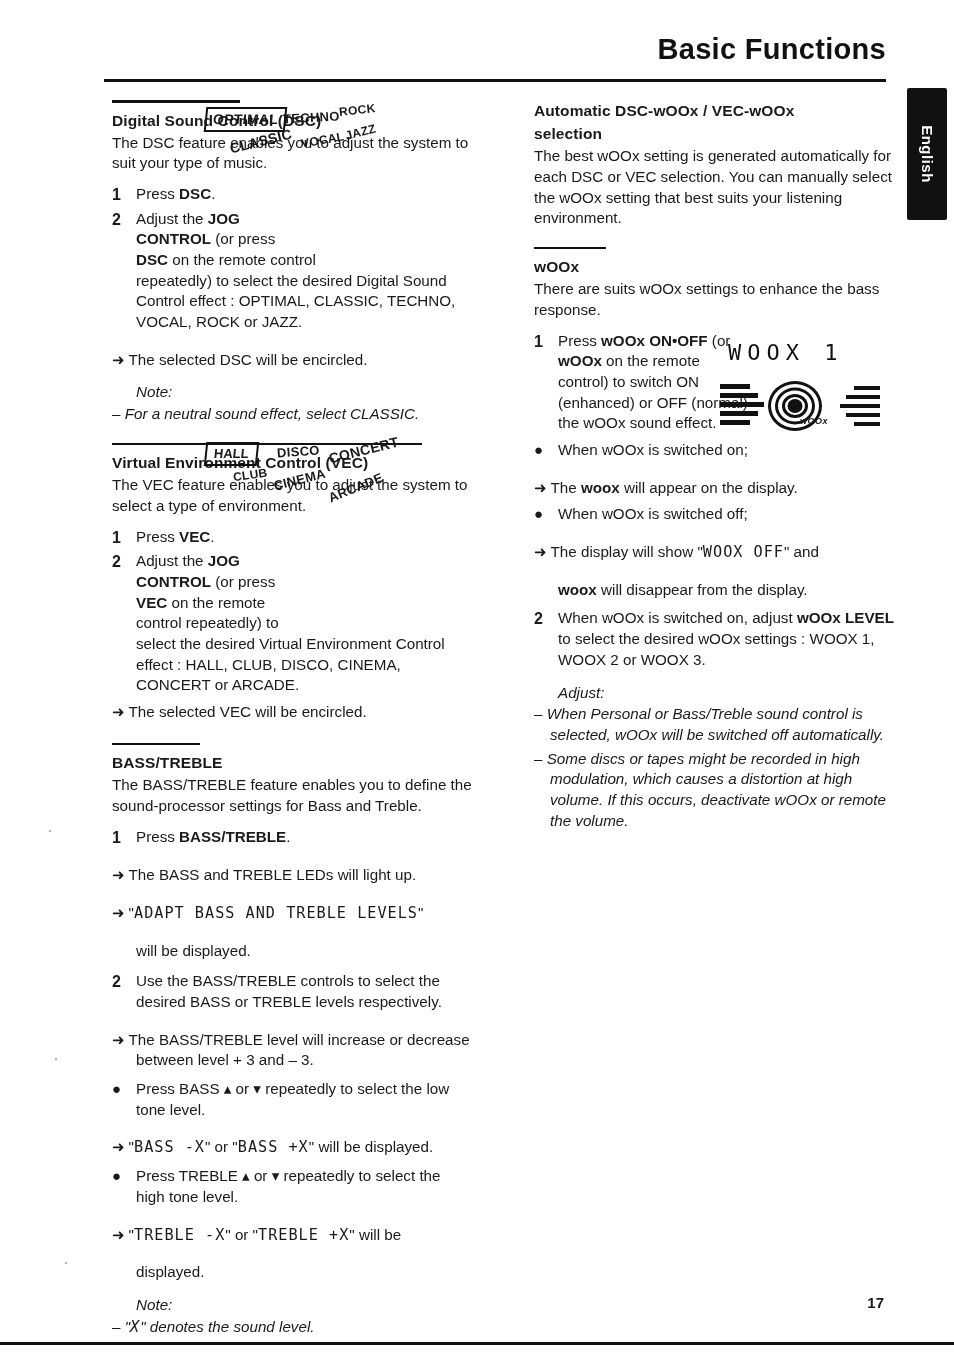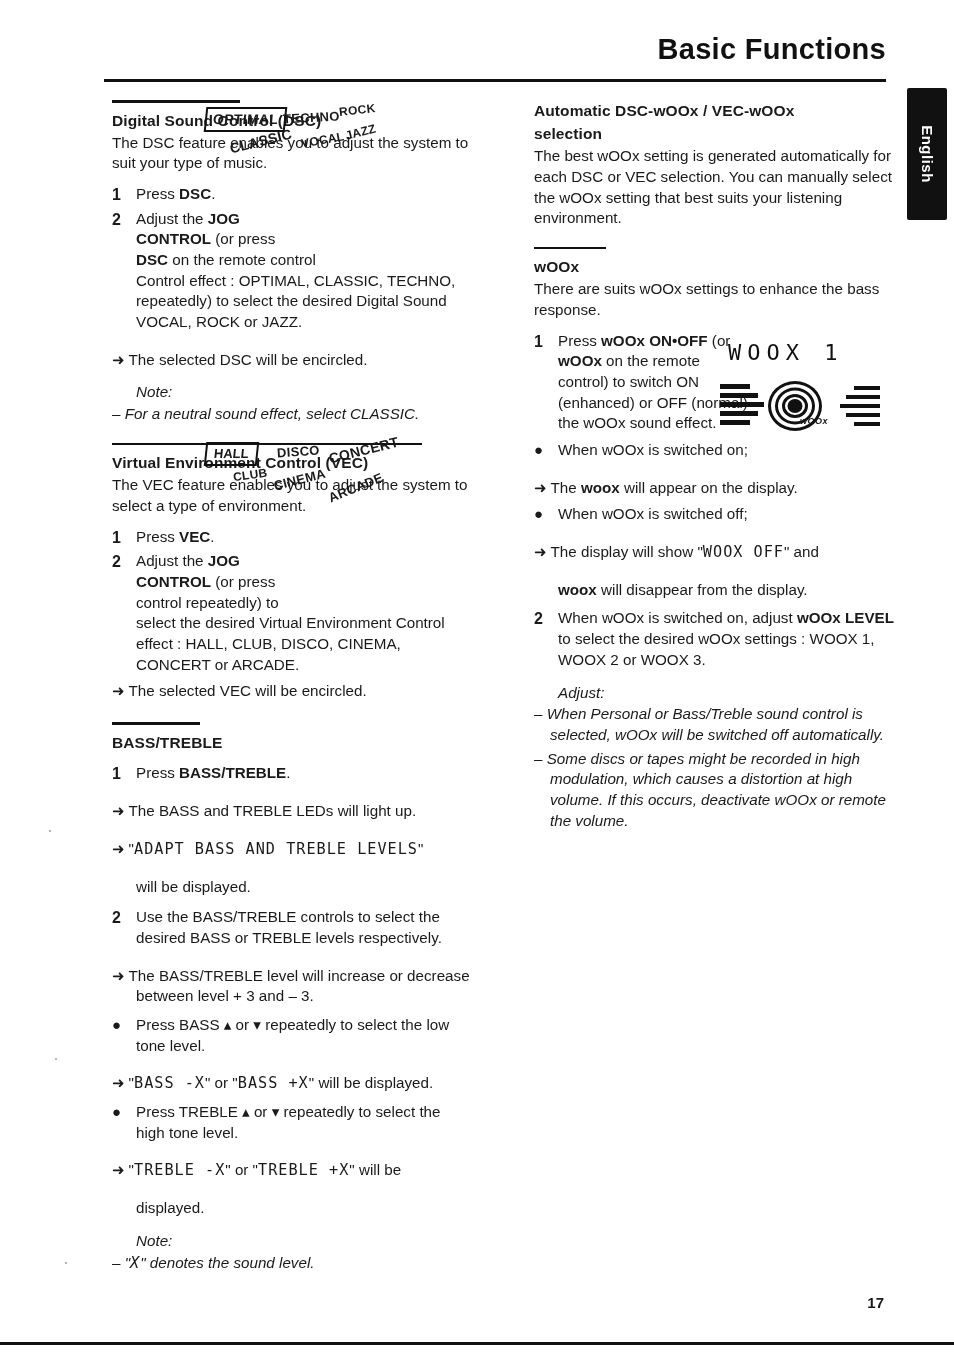--- a/index.html
+++ b/index.html
@@ -320,22 +320,22 @@
         <div class="num">1</div>
         <div class="txt">Press <span class="bold">DSC</span>.</div>
       </div>
 
       <div class="step">
         <div class="num">2</div>
         <div class="txt">
           <div>Adjust the <span class="bold">JOG</span></div>
           <div><span class="bold">CONTROL</span> (or press</div>
           <div><span class="bold">DSC</span> on the remote control</div>
+          <div>repeatedly) to select the desired Digital Sound</div>
           <div>Control effect : OPTIMAL, CLASSIC, TECHNO,</div>
-          <div>repeatedly) to select the desired Digital Sound</div>
           <div>VOCAL, ROCK or JAZZ.</div>
         </div>
       </div>
 
       <div class="arrow-line noindent">
         <span class="ar">➜</span><span>The selected DSC will be encircled.</span>
       </div>
 
       <div class="note-h noindent">Note:</div>
       <div class="note-t noindent">– For a neutral sound effect, select CLASSIC.</div>
@@ -349,35 +349,37 @@
       <div class="step">
         <div class="num">1</div>
         <div class="txt">Press <span class="bold">VEC</span>.</div>
       </div>
 
       <div class="step">
         <div class="num">2</div>
         <div class="txt">
           <div>Adjust the <span class="bold">JOG</span></div>
           <div><span class="bold">CONTROL</span> (or press</div>
+          <div><span class="bold">VEC</span> on the remote</div>
           <div>control repeatedly) to</div>
           <div>select the desired Virtual Environment Control</div>
           <div>effect : HALL, CLUB, DISCO, CINEMA,</div>
           <div>CONCERT or ARCADE.</div>
         </div>
       </div>
 
       <div class="arrow-line noindent" style="margin-top:6px;">
         <span class="ar">➜</span><span>The selected VEC will be encircled.</span>
       </div>
     </div>
 
     <div class="blk" style="margin-top:20px;">
       <div class="rule-mid"></div>
       <h2 class="sec">BASS/TREBLE</h2>
+      <p class="body">The BASS/TREBLE feature enables you to define the sound-processor settings for Bass and Treble.</p>
 
       <div class="step" style="margin-top:10px;">
         <div class="num">1</div>
         <div class="txt">Press <span class="bold">BASS/TREBLE</span>.</div>
       </div>
       <div class="arrow-line noindent">
         <span class="ar">➜</span><span>The BASS and TREBLE LEDs will light up.</span>
       </div>
       <div class="arrow-line noindent">
         <span class="ar">➜</span>"<span class="lcd">ADAPT BASS AND TREBLE LEVELS</span>"

